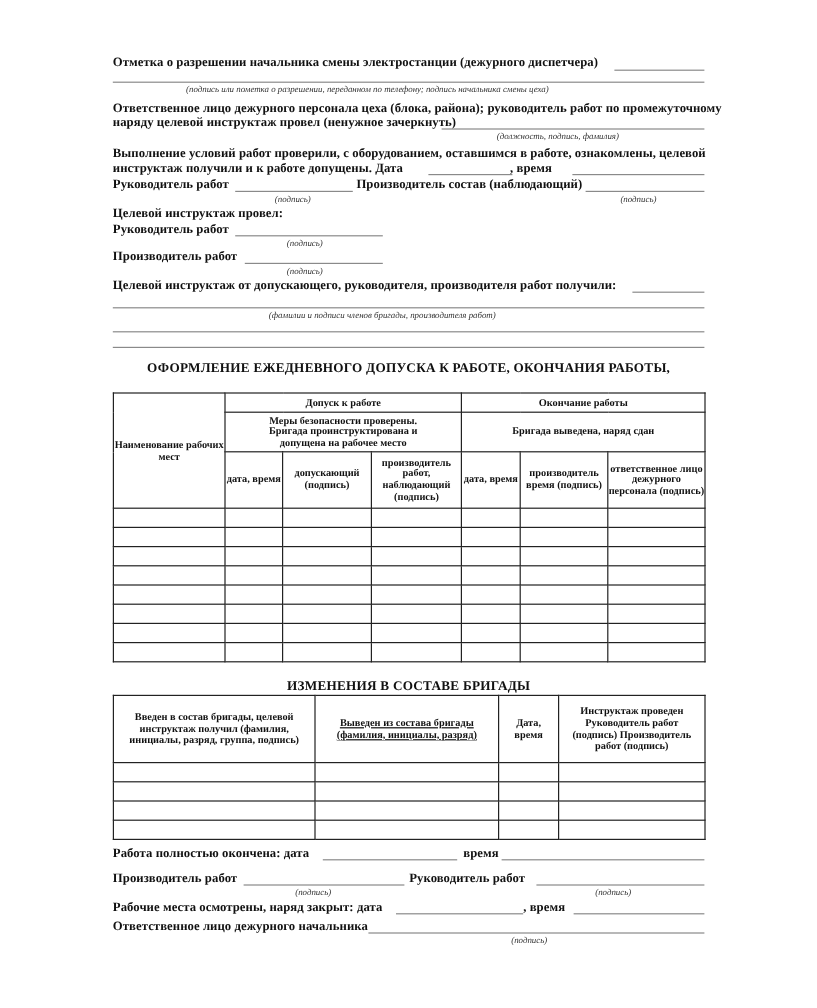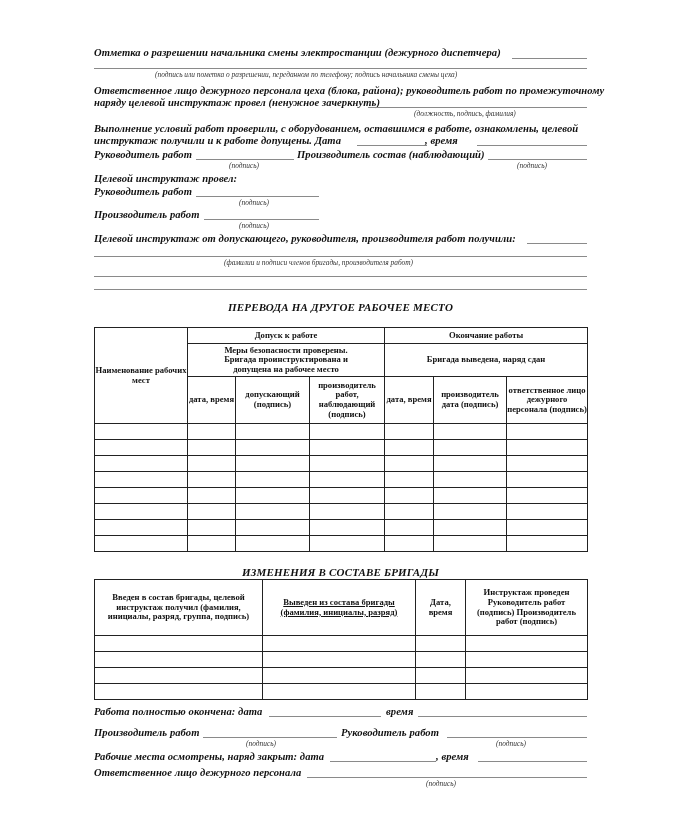--- a/index.html
+++ b/index.html
@@ -1,18 +1,18 @@
 <!DOCTYPE html>
 <html><head>
 <meta charset="utf-8">
 <style>
   html, body { margin:0; padding:0; background:#ffffff; }
   body { width:681px; height:840px; position:relative; overflow:hidden;
          font-family:"Liberation Serif", "DejaVu Serif", serif; color:#111; }
-  .abs { position:absolute;font-style:italic; }
+  .abs { position:absolute; }
   .b { font-weight:bold; font-size:10.6px; white-space:nowrap; line-height:13px; letter-spacing:0.05px; }
   .cap { font-style:italic; font-size:7.4px; color:#333; white-space:nowrap; line-height:9px; }
   .ln { position:absolute; height:0; border-top:1px solid #8a8a8a; }
   .ttl { font-weight:bold; font-size:11px; text-align:center; line-height:12px; letter-spacing:0.2px; }
   table.grid { position:absolute; border-collapse:collapse; table-layout:fixed; }
   table.grid td { border:1px solid #222; padding:0; text-align:center; vertical-align:middle;
                   font-weight:bold; font-size:8.6px; line-height:9.6px; color:#111; }
   table.grid tr.body td { height:15px; }
 </style>
 </head>
@@ -51,21 +51,21 @@
 <div class="abs cap" style="left:239px;top:221px;">(подпись)</div>
 
 <div class="abs b" style="left:94px;top:232px;">Целевой инструктаж от допускающего, руководителя, производителя работ получили:</div>
 <div class="ln" style="left:527px;width:60px;top:243px;"></div>
 <div class="ln" style="left:94px;width:493px;top:256px;"></div>
 <div class="abs cap" style="left:224px;top:258px;">(фамилии и подписи членов бригады, производителя работ)</div>
 <div class="ln" style="left:94px;width:493px;top:276px;"></div>
 <div class="ln" style="left:94px;width:493px;top:289px;"></div>
 
 <div class="abs ttl" style="left:94px;width:493px;top:301px;">
-  <div>ПЕРЕВОДА НА ДРУГОЕ РАБОЧЕЕ МЕСТО</div>
+  <div>ОФОРМЛЕНИЕ ЕЖЕДНЕВНОГО ДОПУСКА К РАБОТЕ, ОКОНЧАНИЯ РАБОТЫ,</div>
 </div>
 
 <table class="grid" style="left:94px;top:327px;width:493px;">
   <colgroup>
     <col style="width:93px">
       <col style="width:48px">
       <col style="width:74px">
       <col style="width:75px">
     <col style="width:49px">
       <col style="width:73px">
@@ -79,21 +79,21 @@
   </tr>
   <tr style="height:33px">
     <td colspan="3" style="padding:0 20px;">Меры безопасности проверены. Бригада проинструктирована и допущена на рабочее место</td>
     <td colspan="3">Бригада выведена, наряд сдан</td>
   </tr>
   <tr style="height:47px">
     <td>дата, время</td>
     <td style="padding:4px 4px;">допускающий (подпись)</td>
     <td>производитель работ, наблюдающий (подпись)</td>
     <td>дата, время</td>
-    <td style="padding:0 4px;">производитель дата (подпись)</td>
+    <td style="padding:0 4px;">производитель время (подпись)</td>
     <td>ответственное лицо дежурного персонала (подпись)</td>
   </tr>
   <tr class="body">
     <td></td>
         <td></td>
         <td></td>
         <td></td>
         <td></td>
         <td></td>
         <td></td>
@@ -217,15 +217,15 @@
 <div class="abs cap" style="left:246px;top:739px;">(подпись)</div>
 <div class="abs b" style="left:341px;top:726px;">Руководитель работ</div>
 <div class="ln" style="left:447px;width:140px;top:737px;"></div>
 <div class="abs cap" style="left:496px;top:739px;">(подпись)</div>
 
 <div class="abs b" style="left:94px;top:750px;">Рабочие места осмотрены, наряд закрыт: дата</div>
 <div class="ln" style="left:330px;width:106px;top:761px;"></div>
 <div class="abs b" style="left:436px;top:750px;">, время</div>
 <div class="ln" style="left:478px;width:109px;top:761px;"></div>
 
-<div class="abs b" style="left:94px;top:766px;">Ответственное лицо дежурного персонала</div>
+<div class="abs b" style="left:94px;top:766px;">Ответственное лицо дежурного начальника</div>
 <div class="ln" style="left:307px;width:280px;top:777px;"></div>
 <div class="abs cap" style="left:426px;top:779px;">(подпись)</div>
 
 </body></html>

